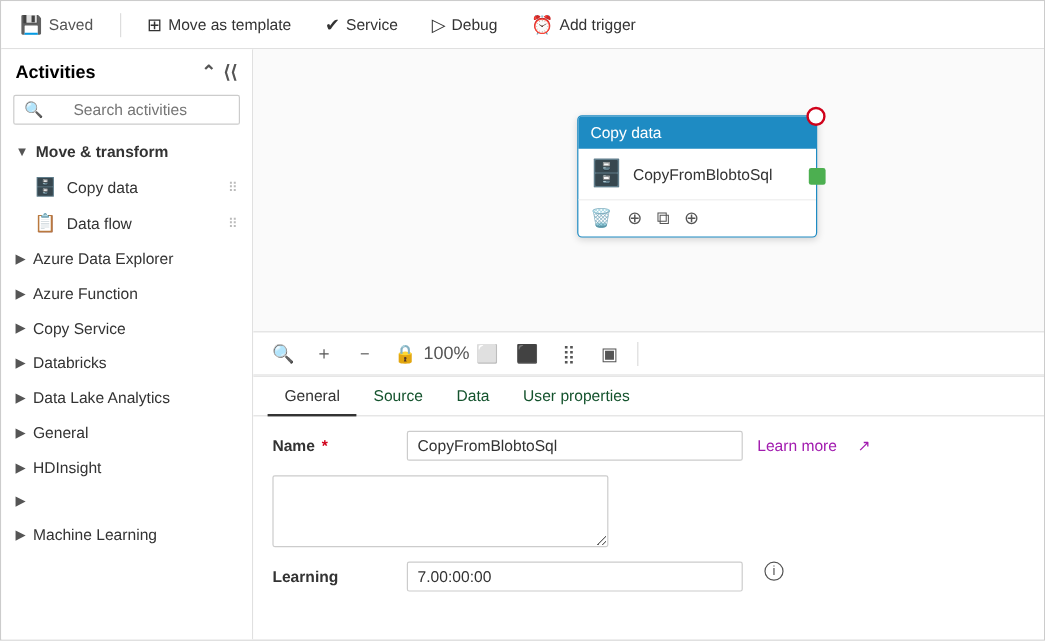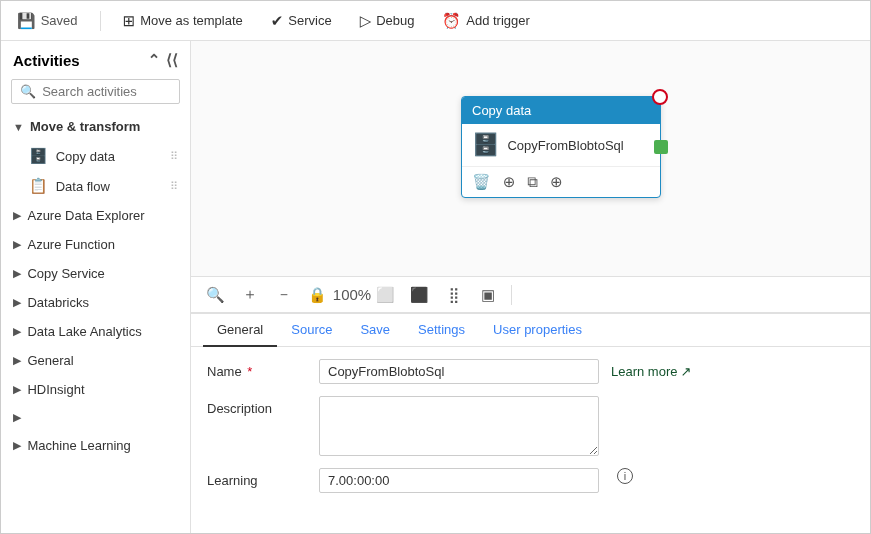--- a/index.html
+++ b/index.html
@@ -19,34 +19,34 @@
     }
     .toolbar-item.saved { color: #555; cursor: default; }
     .toolbar-icon { font-size: 15px; }
     .toolbar-divider { width: 1px; height: 20px; background: #ddd; }
 
     
     .main-layout { display: flex; flex: 1; overflow: hidden; }
 
     
     .sidebar {
-      width: 190px; border-right: 1px solid #e0e0e0; display: flex;
+      width: 210px; border-right: 1px solid #e0e0e0; display: flex;
       flex-direction: column; background: #fff; flex-shrink: 0; overflow-y: auto;
     }
     .sidebar-header {
       display: flex; align-items: center; justify-content: space-between;
       padding: 10px 12px 6px; font-size: 15px; font-weight: 600;
     }
     .sidebar-header-icons { display: flex; gap: 6px; color: #555; cursor: pointer; }
     .search-box {
       margin: 4px 10px 8px; display: flex; align-items: center;
       border: 1px solid #ccc; border-radius: 2px; padding: 4px 8px; gap: 6px;
     }
     .search-box input {
-      border: none; outline: none; font-size: 13px; width: 100%; color: #555;
+      border: none; outline: none; font-size: 13px; width: 100%; color: #555; margin-left: 19px;
     }
     .search-icon-small { color: #888; font-size: 13px; }
 
     .sidebar-category {
       display: flex; align-items: center; padding: 7px 12px;
       cursor: pointer; font-size: 13px; color: #333;
     }
     .sidebar-category .arrow { margin-right: 6px; font-size: 11px; color: #555; }
     .sidebar-category.expanded { font-weight: 600; }
 
@@ -110,46 +110,47 @@
 
     
     .properties-panel {
       height: 220px; border-top: 1px solid #e0e0e0; background: #fff;
       display: flex; flex-direction: column; flex-shrink: 0;
     }
     .properties-tabs {
       display: flex; border-bottom: 1px solid #e0e0e0; padding: 0 12px; gap: 0;
     }
     .prop-tab {
-      padding: 8px 14px; font-size: 13px; cursor: pointer; color: #3b82f6;
+      padding: 8px 14px; font-size: 13px; cursor: pointer; color: #14532d;
       border-bottom: 2px solid transparent; margin-bottom: -1px;
     }
     .prop-tab.active { color: #333; border-bottom: 2px solid #333; font-weight: 500; }
 
     .properties-content { padding: 12px 16px; flex: 1; overflow-y: auto; }
     .prop-row {
       display: flex; align-items: flex-start; margin-bottom: 12px; gap: 12px;
     }
     .prop-label {
       width: 100px; font-size: 13px; color: #333; padding-top: 5px;
       flex-shrink: 0;
+      font-weight: bold;
     }
     .prop-label .required { color: #d0021b; margin-left: 2px; }
     .prop-input {
       flex: 1; border: 1px solid #ccc; border-radius: 2px; padding: 4px 8px;
       font-size: 13px; color: #333; outline: none; max-width: 280px;
     }
     .prop-textarea {
       flex: 1; border: 1px solid #ccc; border-radius: 2px; padding: 4px 8px;
       font-size: 13px; color: #333; outline: none; max-width: 280px;
       height: 60px; resize: vertical;
     }
     .learn-more {
-      color: #14532d; font-size: 13px; cursor: pointer; display: flex;
-      align-items: center; gap: 3px; white-space: nowrap; padding-top: 5px;
+      color: #a21caf; font-size: 13px; cursor: pointer; display: flex;
+      align-items: center; gap: 17px; white-space: nowrap; padding-top: 5px;
     }
     .info-icon {
       display: inline-flex; align-items: center; justify-content: center;
       width: 16px; height: 16px; border-radius: 50%; border: 1.5px solid #555;
       font-size: 11px; color: #555; margin-left: 6px; cursor: pointer;
     }
   </style>
 </head>
 <body>
 
@@ -285,24 +286,21 @@
 
       <div class="properties-panel">
         <div class="properties-tabs">
           <div class="prop-tab active">
             <span>General</span>
           </div>
           <div class="prop-tab">
             <span>Source</span>
           </div>
           <div class="prop-tab">
-            <span>Save</span>
-          </div>
-          <div class="prop-tab">
-            <span>Settings</span>
+            <span>Data</span>
           </div>
           <div class="prop-tab">
             <span>User properties</span>
           </div>
         </div>
 
         <div class="properties-content">
 
           <div class="prop-row">
             <div class="prop-label">
@@ -310,23 +308,20 @@
               <span class="required">*</span>
             </div>
             <input class="prop-input" type="text" value="CopyFromBlobtoSql" style="">
             <div class="learn-more">
               <span>Learn more</span>
               <span>↗</span>
             </div>
           </div>
 
           <div class="prop-row">
-            <div class="prop-label">
-              <span>Description</span>
-            </div>
             <textarea class="prop-textarea" style=""></textarea>
           </div>
 
           <div class="prop-row">
             <div class="prop-label">
               <span>Learning</span>
             </div>
             <input class="prop-input" type="text" value="7.00:00:00" style="">
             <span class="info-icon">i</span>
           </div>

